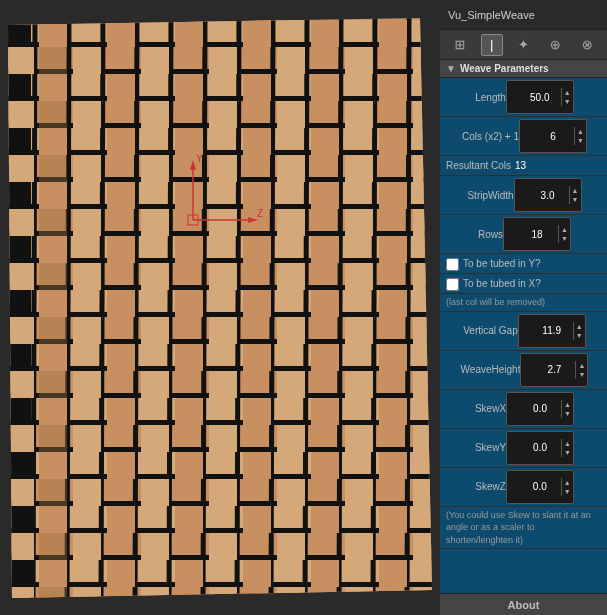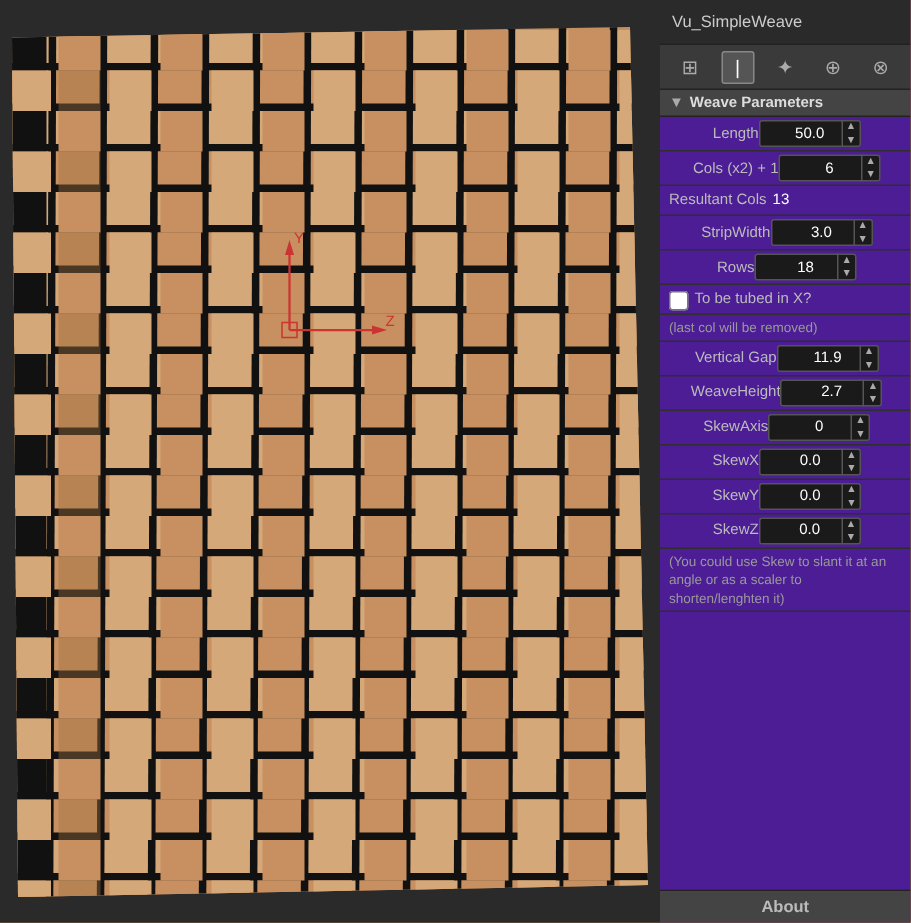--- a/index.html
+++ b/index.html
@@ -20,21 +20,21 @@
       height: 615px;
       background: #2a2a2a;
       position: relative;
       overflow: hidden;
     }
 
     
     #panel {
       width: 167px;
       height: 615px;
-      background: #4c1d95;
+      background: #0c4a6e;
       display: flex;
       flex-direction: column;
       overflow: hidden;
     }
 
     
     #panel-header {
       background: #2a2a2a;
       height: 30px;
       display: flex;
@@ -121,21 +121,21 @@
       font-size: 10px;
       flex-shrink: 0;
     }
 
     .param-value-box {
       display: flex;
       align-items: center;
       background: #1a1a1a;
       border: 1px solid #555;
       border-radius: 2px;
-      height: 18px;
+      height: 34px;
       width: 68px;
       position: relative;
       padding-left: 12px;
     }
 
     .param-value {
       color: #ffffff;
       font-size: 10px;
       padding: 0 2px;
       flex: 1;
@@ -620,20 +620,24 @@
       <span class="param-label">Rows</span>
       <div class="param-value-box">
         <span class="param-value">18</span>
         <div class="param-arrows">
           <div class="arrow-up">▲</div>
           <div class="arrow-down">▼</div>
         </div>
       </div>
     </div>
 
+    <div class="checkbox-row">
+      <input type="checkbox" style="">
+      <span class="checkbox-label">To be tubed in Y?</span>
+    </div>
 
 
     <div class="checkbox-row">
       <input type="checkbox" style="">
       <span class="checkbox-label">To be tubed in X?</span>
     </div>
 
     <div class="info-text">(last col will be removed)</div>
 
     <div class="param-row">
@@ -651,30 +655,20 @@
       <span class="param-label">WeaveHeight</span>
       <div class="param-value-box">
         <span class="param-value">2.7</span>
         <div class="param-arrows">
           <div class="arrow-up">▲</div>
           <div class="arrow-down">▼</div>
         </div>
       </div>
     </div>
 
-    <div class="param-row">
-      <span class="param-label">SkewAxis</span>
-      <div class="param-value-box">
-        <span class="param-value">0</span>
-        <div class="param-arrows">
-          <div class="arrow-up">▲</div>
-          <div class="arrow-down">▼</div>
-        </div>
-      </div>
-    </div>
 
     <div class="param-row">
       <span class="param-label">SkewX</span>
       <div class="param-value-box">
         <span class="param-value">0.0</span>
         <div class="param-arrows">
           <div class="arrow-up">▲</div>
           <div class="arrow-down">▼</div>
         </div>
       </div>

